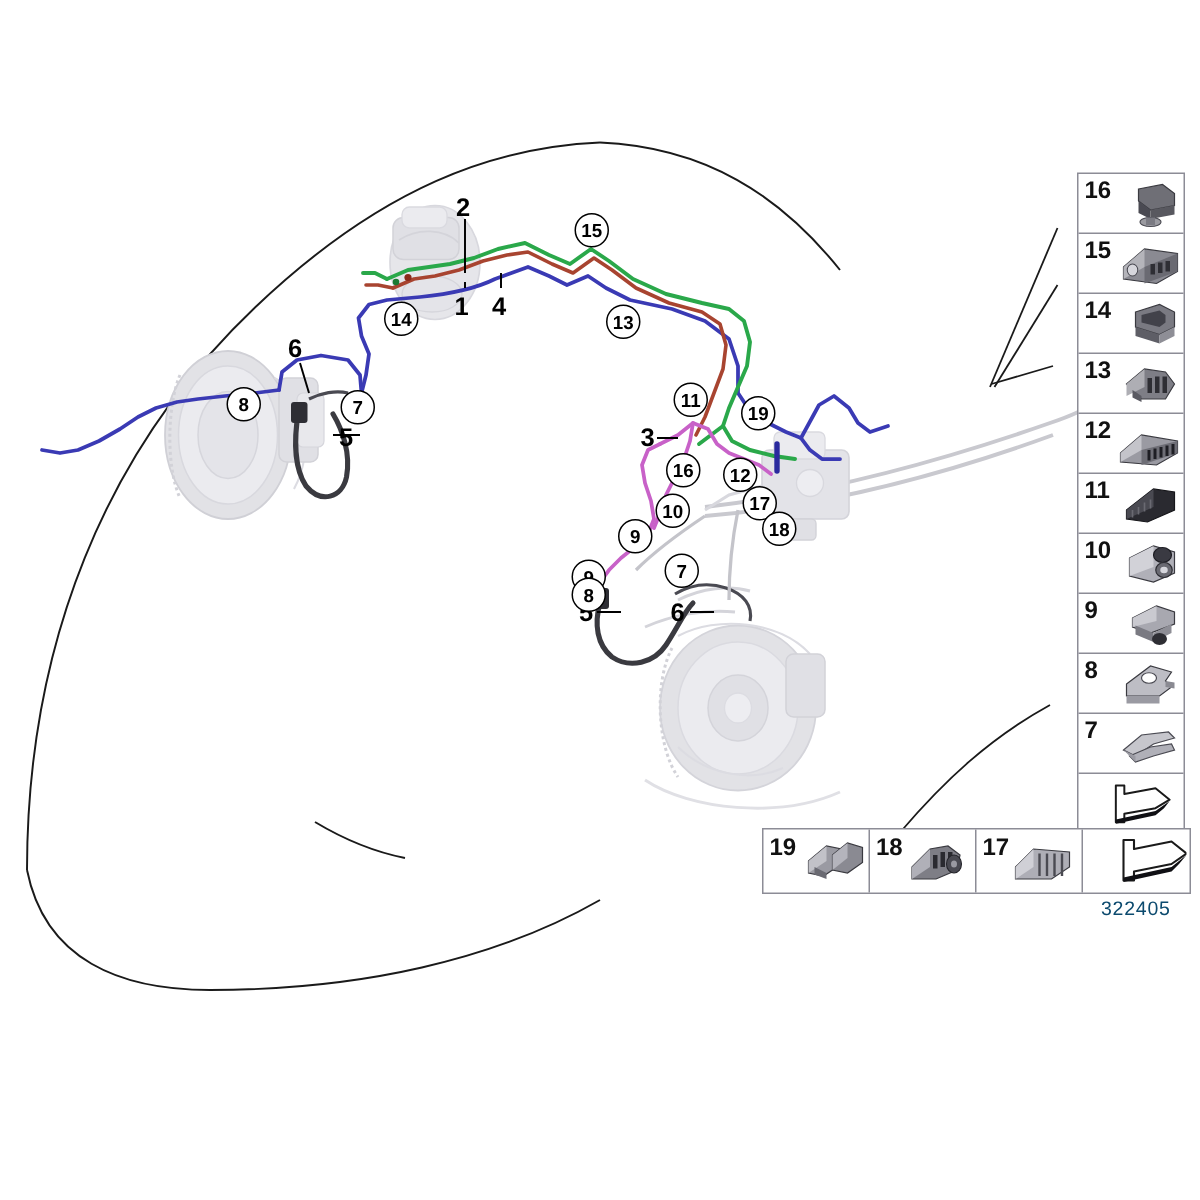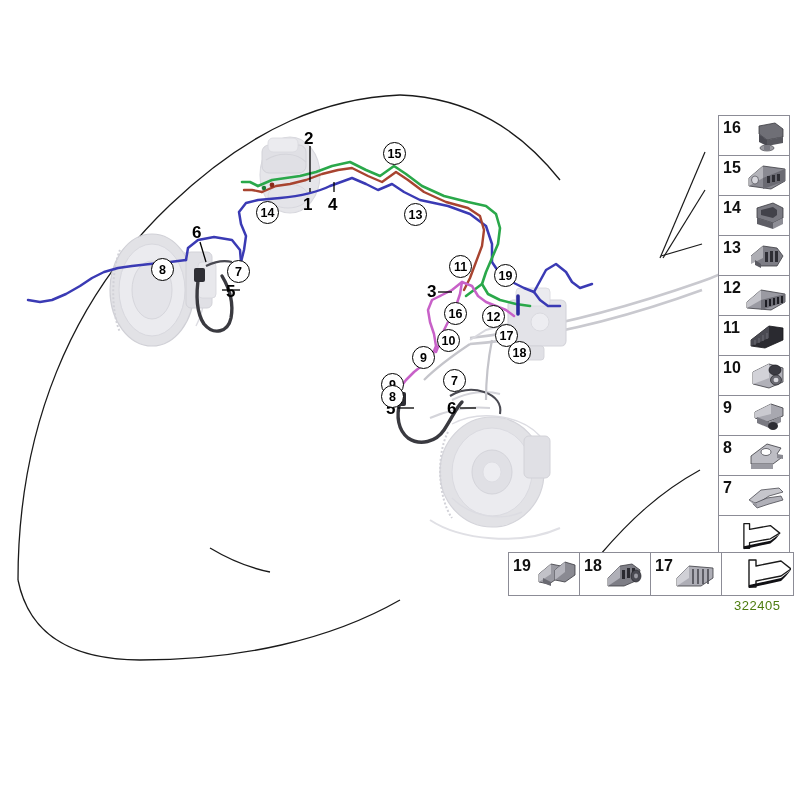--- a/index.html
+++ b/index.html
@@ -124,21 +124,21 @@
     top: 3px;
     width: 46px;
     height: 36px;
   }
   #ref-number {
     position: absolute;
     left: 734px;
     top: 598px;
     font-family: "Liberation Sans", sans-serif;
     font-size: 13px;
-    color: #4d7c0f;
+    color: #0c4a6e;
     letter-spacing: 0.5px;
   }
   
   #footer {
     position: absolute;
     left: 0;
     top: 700px;
     width: 800px;
     height: 100px;
   }

